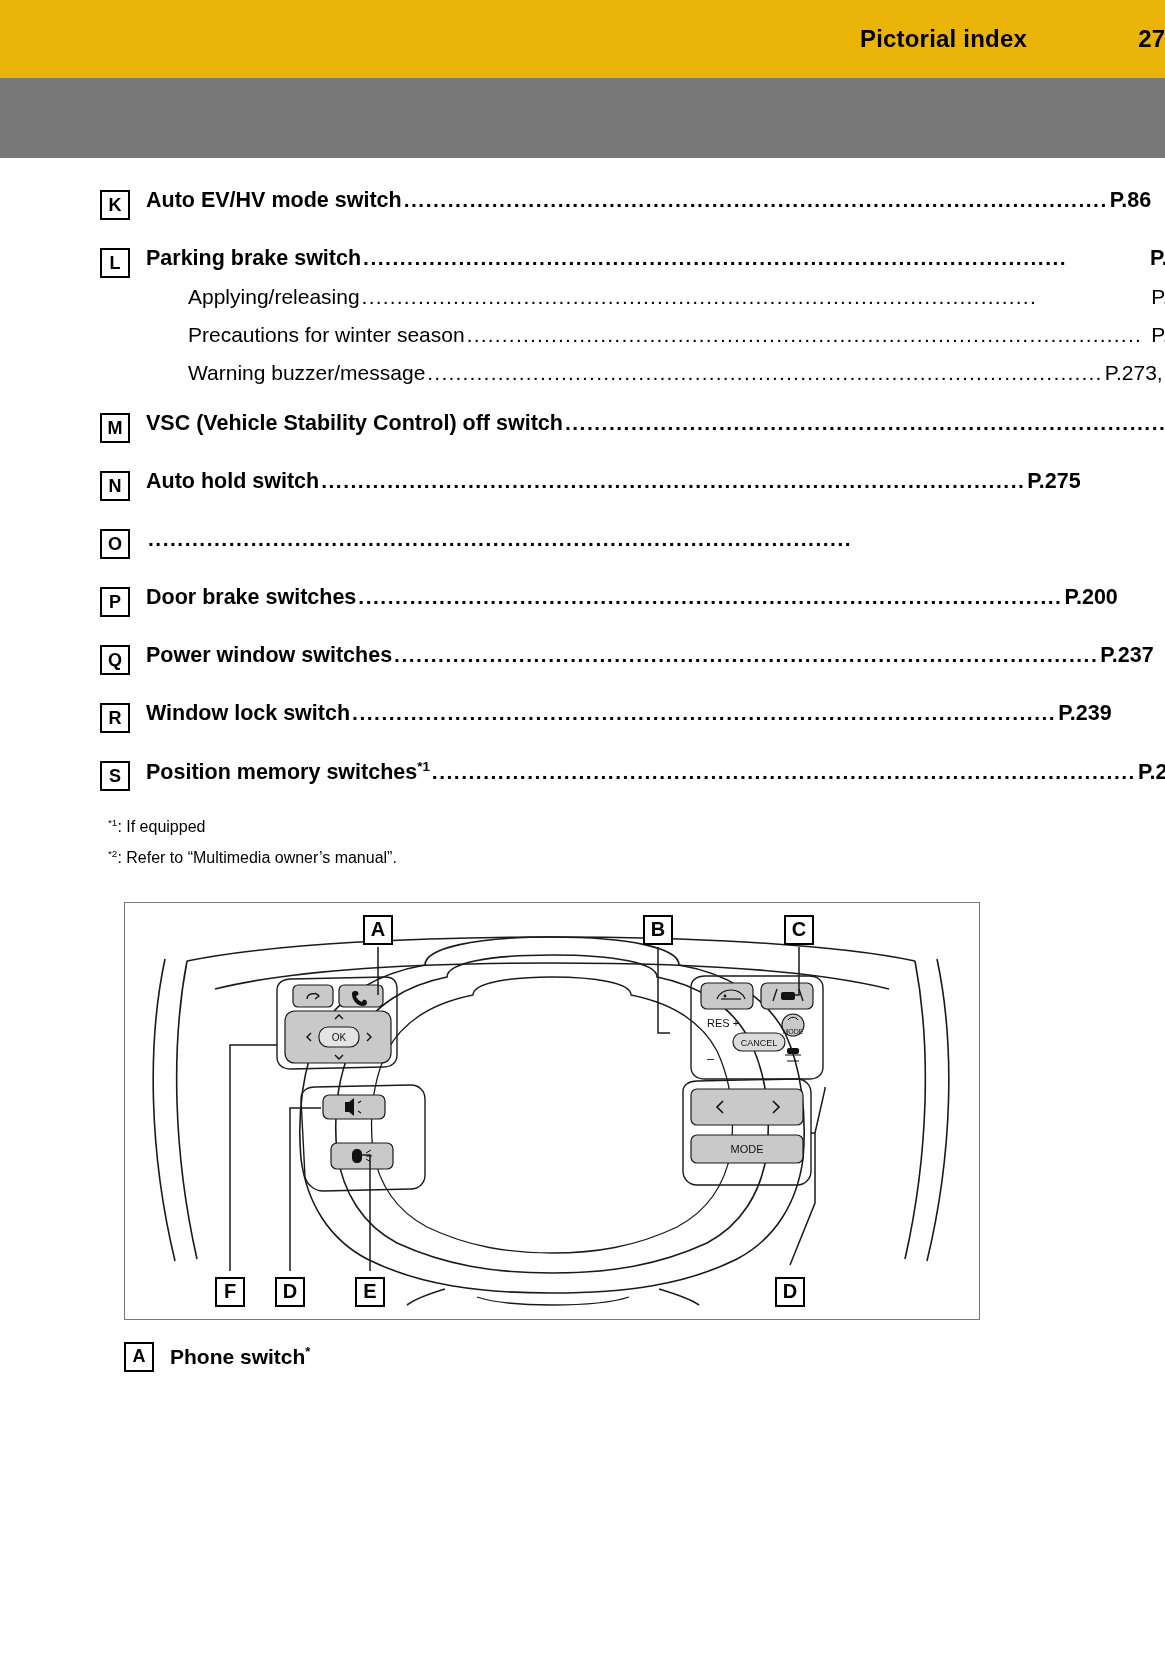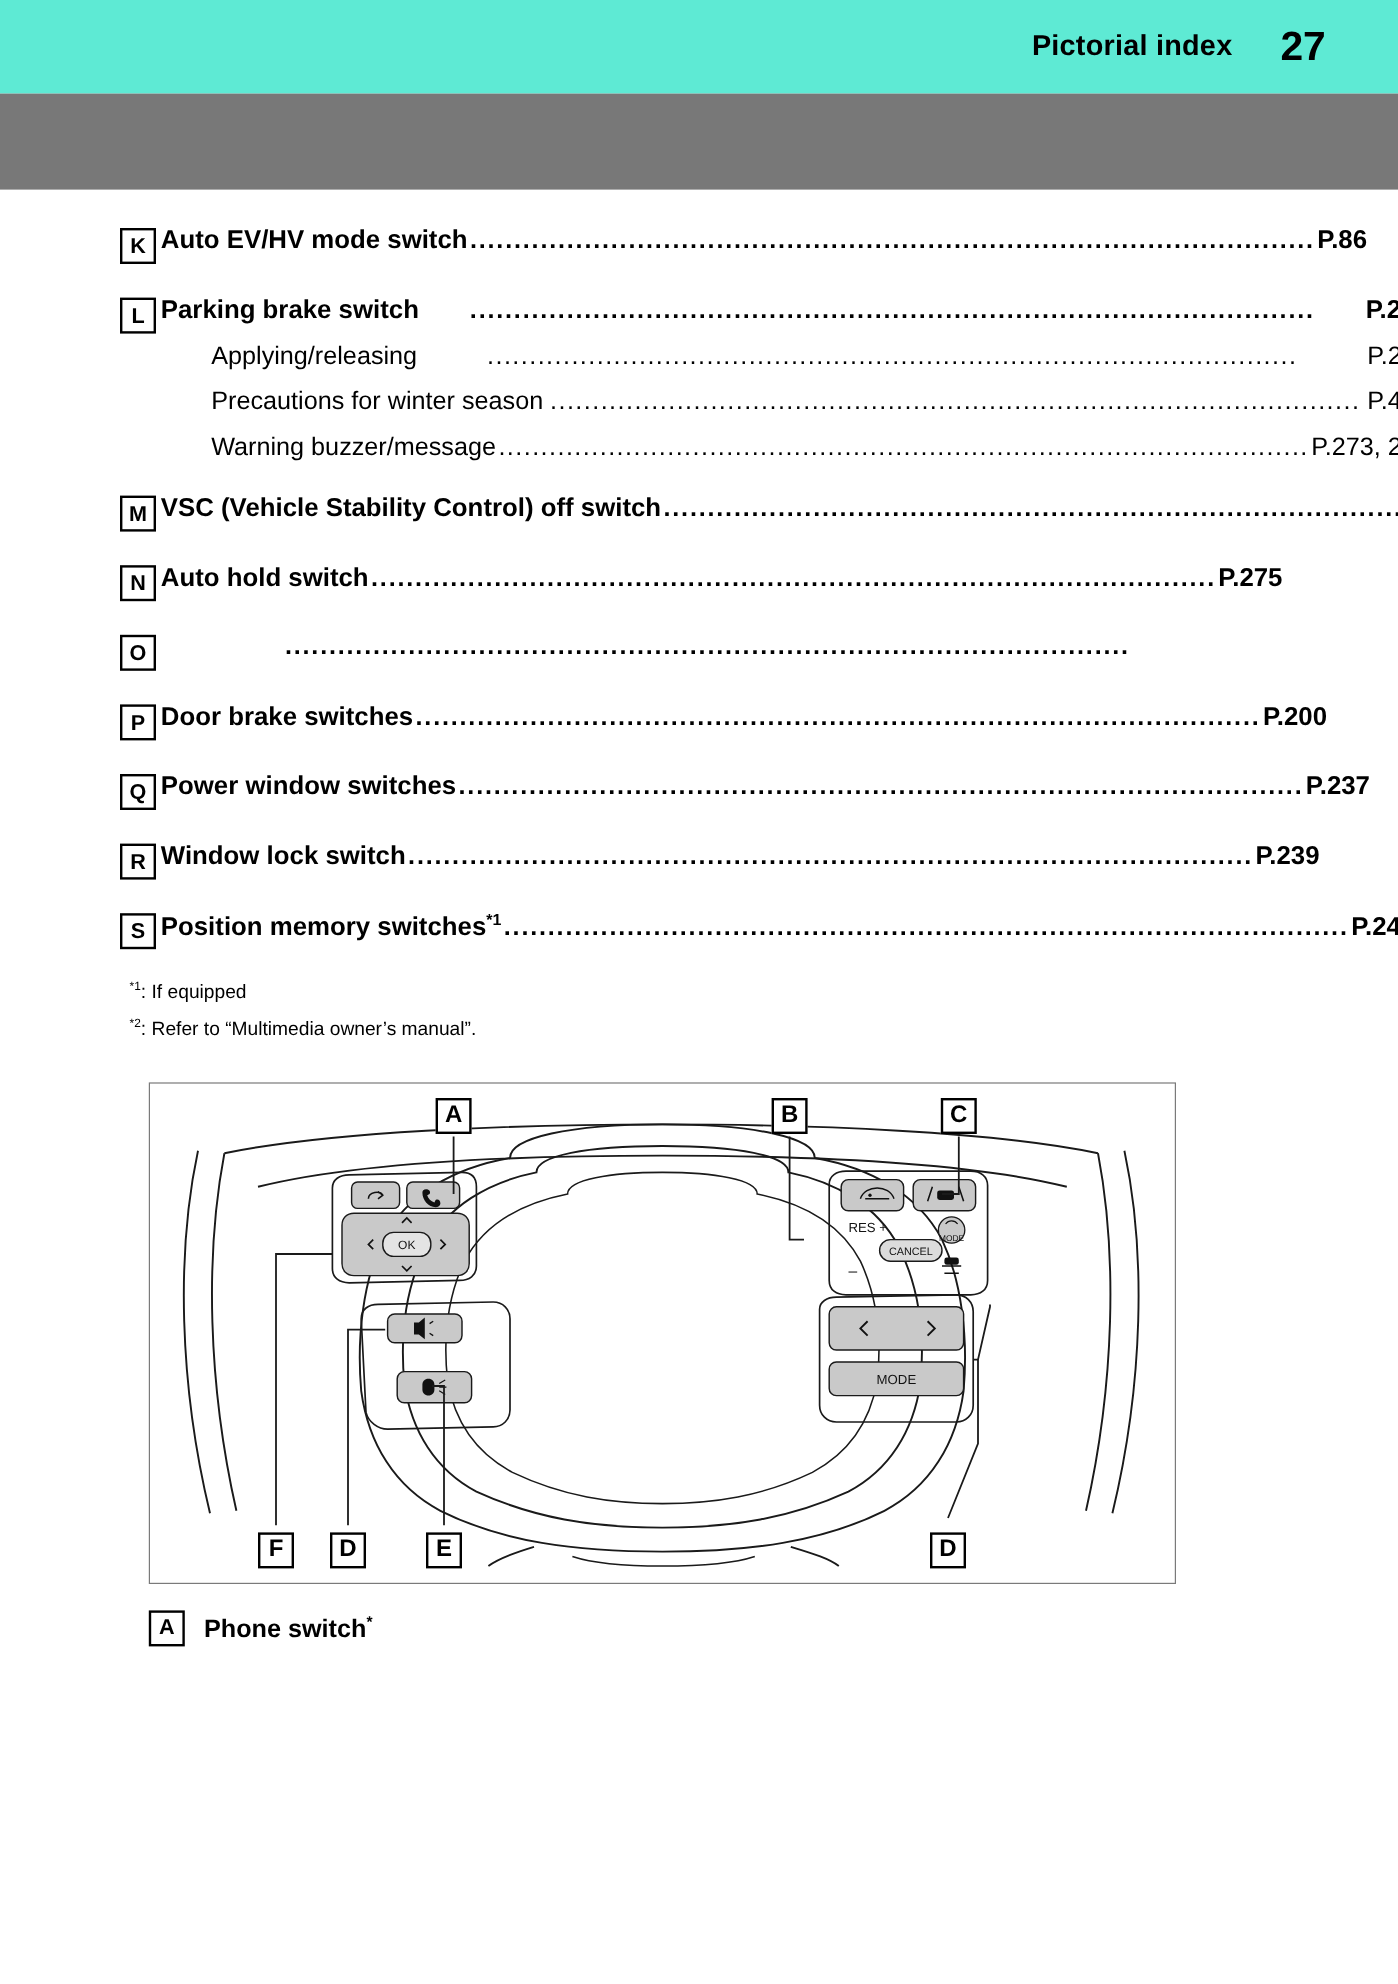--- a/index.html
+++ b/index.html
@@ -12,37 +12,37 @@
     height: 1653px;
     font-family: "Liberation Sans", sans-serif;
     color: #000000;
     position: relative;
     overflow: hidden;
   }
 
   
   .page-header {
     height: 78px;
-    background: #5eead4;
+    background: #eab308;
     display: flex;
     align-items: center;
     justify-content: flex-end;
     box-sizing: border-box;
     padding-right: 0;
   }
   .header-title {
     font-size: 24px;
     font-weight: bold;
     letter-spacing: 0.2px;
     margin-right: 40px;
   }
   .page-number {
     width: 98px;
-    text-align: left;
-    font-size: 34px;
+    text-align: right;
+    font-size: 24px;
     font-weight: bold;
   }
   .header-bar {
     height: 80px;
     background: #787878;
   }
 
   
   .content {
     padding: 0 120px 0 100px;
@@ -63,23 +63,22 @@
     display: flex;
     align-items: center;
     justify-content: center;
     font-size: 18px;
     font-weight: bold;
     flex: 0 0 auto;
     margin-top: 2px;
   }
 
   .entry-body {
-    margin-left: 4px;
+    margin-left: 16px;
     flex: 1 1 auto;
-    text-align: center;
   }
 
   .row {
     display: flex;
     align-items: baseline;
     font-size: 21.5px;
     white-space: nowrap;
   }
   .row.bold { font-weight: bold; }
   .row .label { flex: 0 0 auto; }

